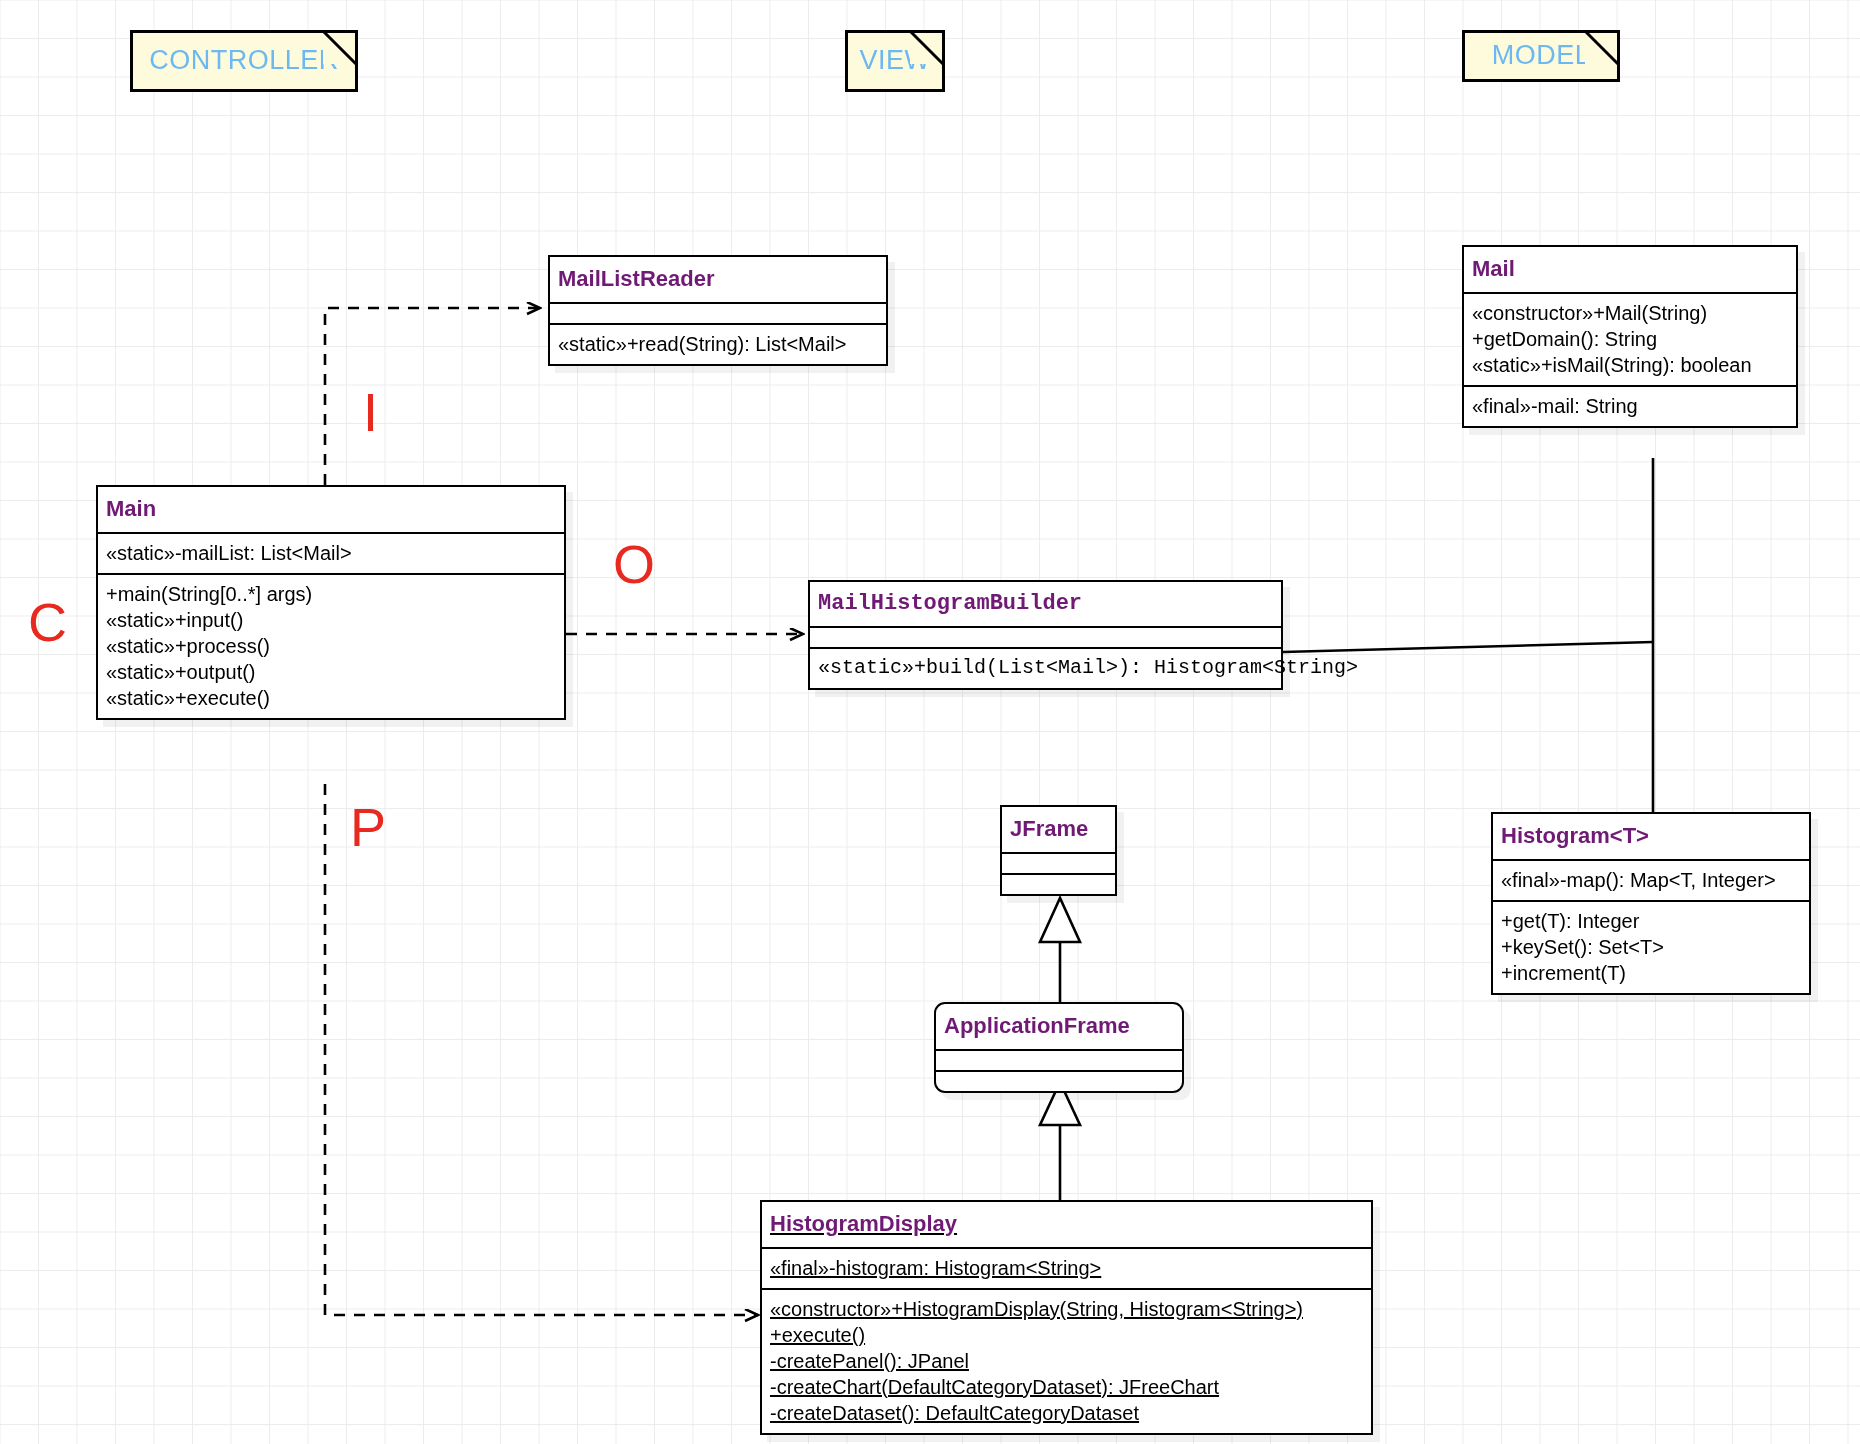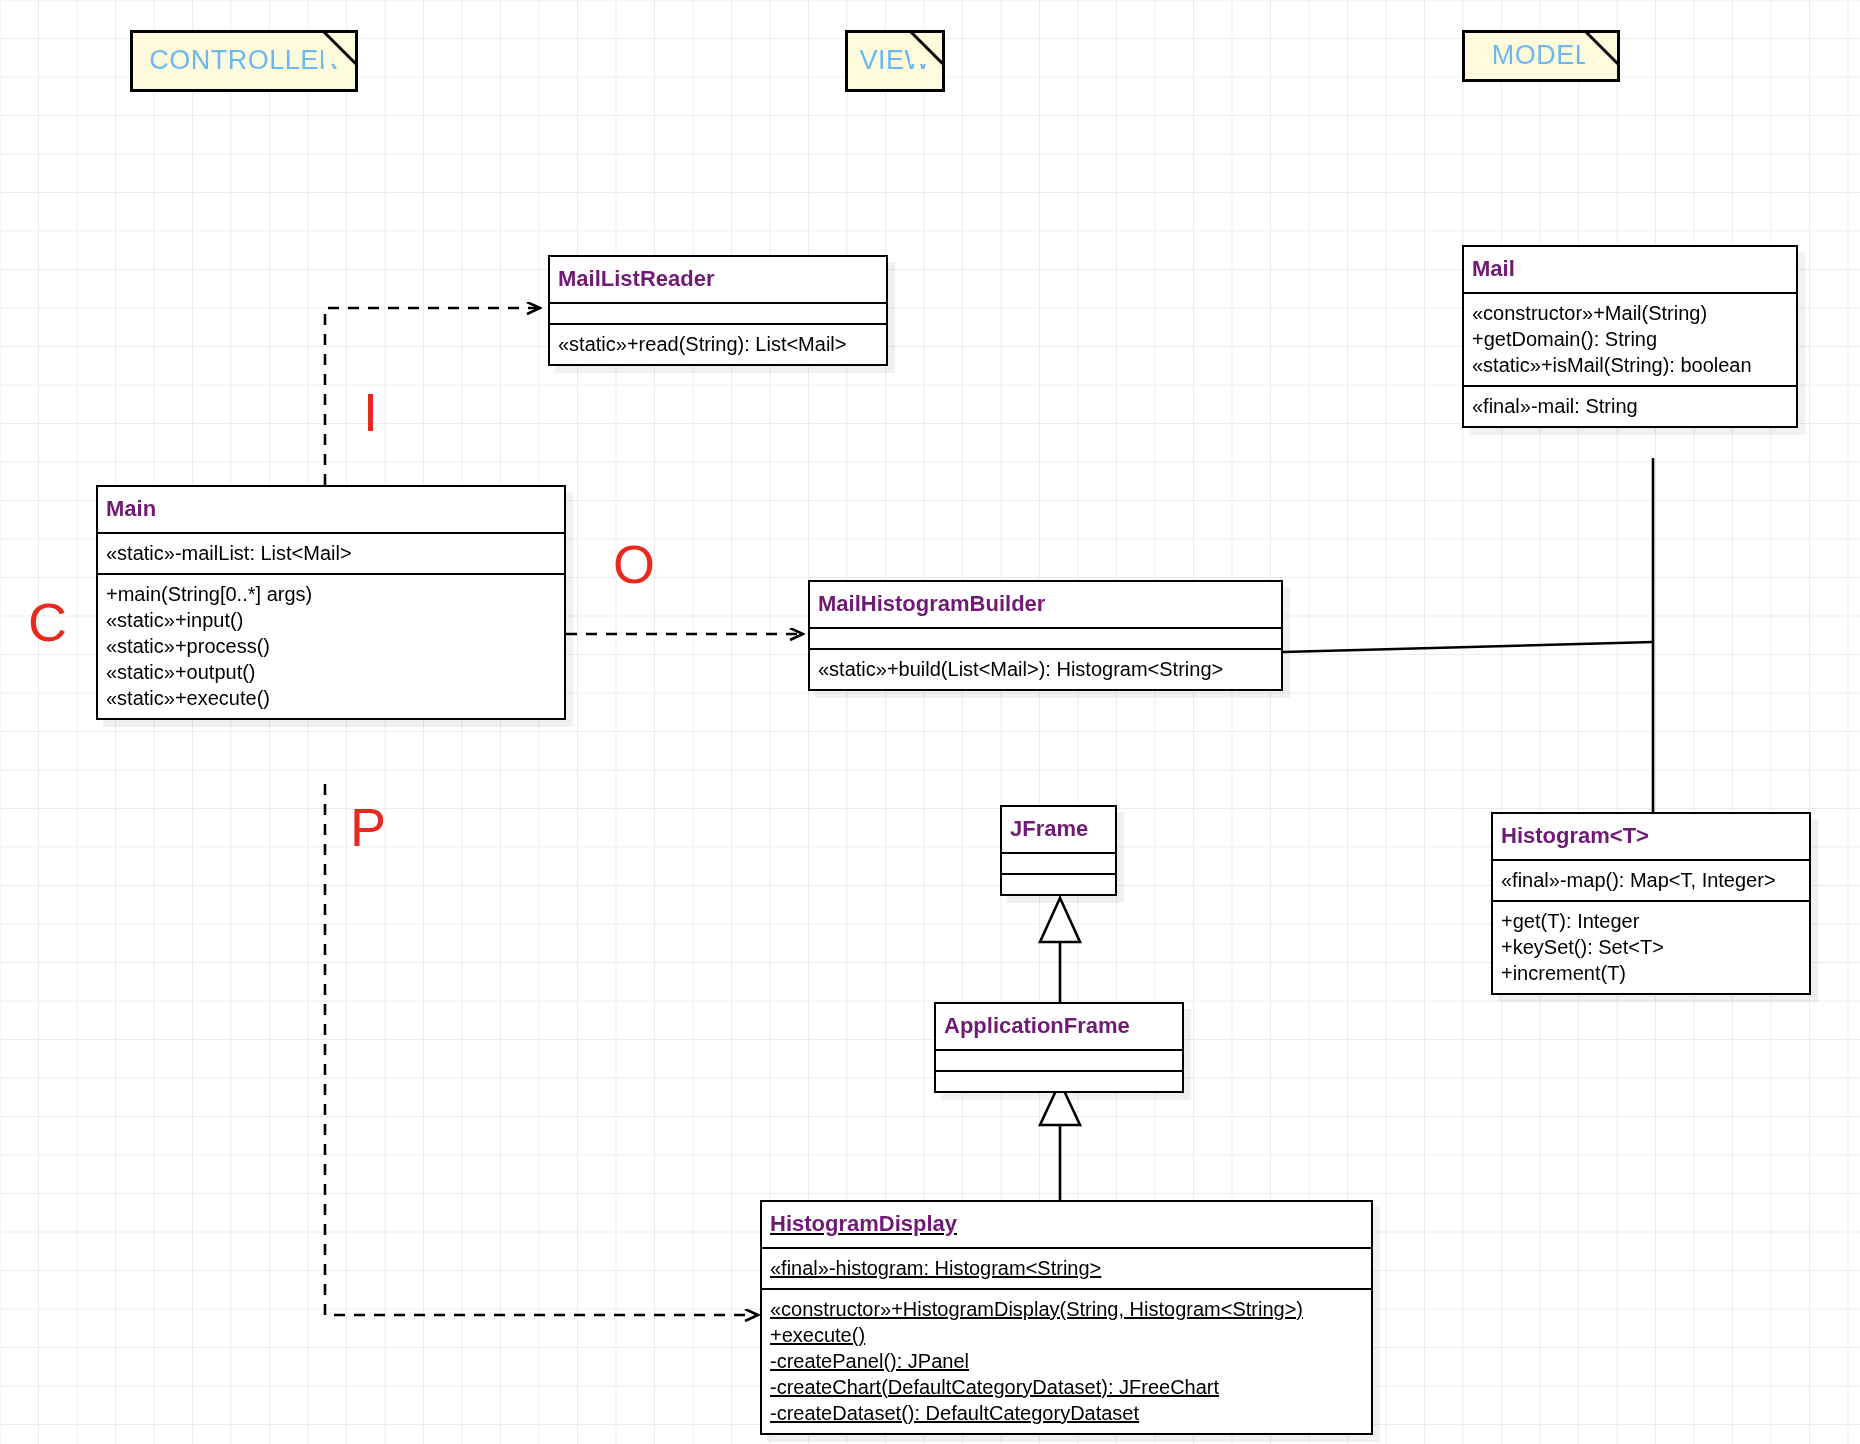--- a/index.html
+++ b/index.html
@@ -191,21 +191,21 @@
     </div>
     <div class="sect">
       <div class="row">+main(String[0..*] args)</div>
       <div class="row">«static»+input()</div>
       <div class="row">«static»+process()</div>
       <div class="row">«static»+output()</div>
       <div class="row">«static»+execute()</div>
     </div>
   </div>
 
-  <div class="uml" style="left:808px; top:580px; width:475px;">
+  <div class="uml" style="left:808px; top:580px; width:475px;font-family:Liberation Mono, monospace;">
     <div class="title">MailHistogramBuilder</div>
     <div class="sect empty"></div>
     <div class="sect">
       <div class="row">«static»+build(List&lt;Mail&gt;): Histogram&lt;String&gt;</div>
     </div>
   </div>
 
   <div class="uml" style="left:1462px; top:245px; width:336px;">
     <div class="title">Mail</div>
     <div class="sect">
@@ -229,21 +229,21 @@
       <div class="row">+increment(T)</div>
     </div>
   </div>
 
   <div class="uml" style="left:1000px; top:805px; width:117px;">
     <div class="title">JFrame</div>
     <div class="sect empty"></div>
     <div class="sect empty"></div>
   </div>
 
-  <div class="uml" style="left:934px; top:1002px; width:250px;">
+  <div class="uml" style="left:934px; top:1002px; width:250px;border-radius:11px;">
     <div class="title">ApplicationFrame</div>
     <div class="sect empty"></div>
     <div class="sect empty"></div>
   </div>
 
   <div class="uml" style="left:760px; top:1200px; width:613px;text-decoration:underline;">
     <div class="title">HistogramDisplay</div>
     <div class="sect">
       <div class="row">«final»-histogram: Histogram&lt;String&gt;</div>
     </div>

